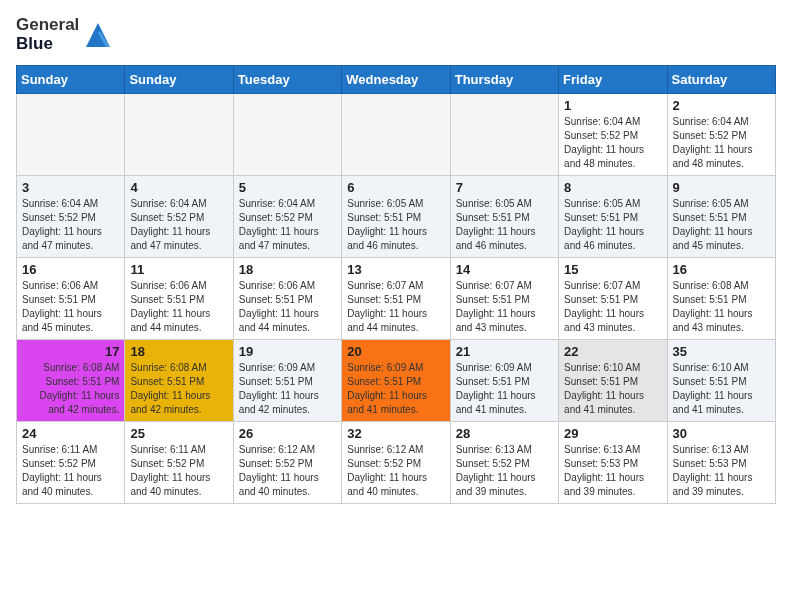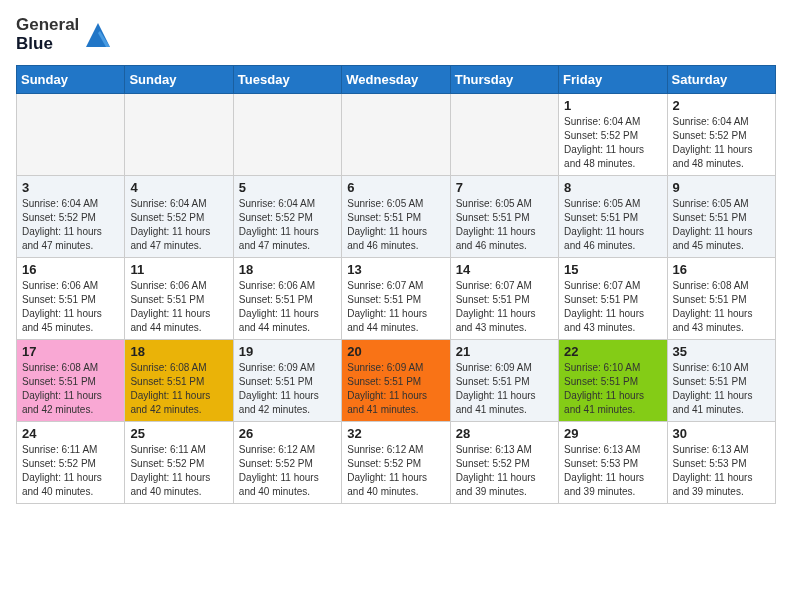--- a/index.html
+++ b/index.html
@@ -217,21 +217,21 @@
 Daylight: 11 hours and 43 minutes.</div>
         </td>
         <td>
           <span class="day-number">16</span>
           <div class="day-info" style="white-space: pre-line;">Sunrise: 6:08 AM
 Sunset: 5:51 PM
 Daylight: 11 hours and 43 minutes.</div>
         </td>
       </tr>
       <tr>
-        <td style="background: #f9a8d4;">
+        <td style="background: #d946ef; text-align: right;">
           <span class="day-number">17</span>
           <div class="day-info" style="white-space: pre-line;">Sunrise: 6:08 AM
 Sunset: 5:51 PM
 Daylight: 11 hours and 42 minutes.</div>
         </td>
         <td style="background: #eab308;">
           <span class="day-number">18</span>
           <div class="day-info" style="white-space: pre-line;">Sunrise: 6:08 AM
 Sunset: 5:51 PM
 Daylight: 11 hours and 42 minutes.</div>
@@ -247,21 +247,21 @@
           <div class="day-info" style="white-space: pre-line;">Sunrise: 6:09 AM
 Sunset: 5:51 PM
 Daylight: 11 hours and 41 minutes.</div>
         </td>
         <td style="background: rgb(240, 244, 248);">
           <span class="day-number">21</span>
           <div class="day-info" style="white-space: pre-line;">Sunrise: 6:09 AM
 Sunset: 5:51 PM
 Daylight: 11 hours and 41 minutes.</div>
         </td>
-        <td style="background: #84cc16; margin-left: 40px;">
+        <td style="background: #e5e5e5; margin-left: 40px;">
           <span class="day-number">22</span>
           <div class="day-info" style="white-space: pre-line;">Sunrise: 6:10 AM
 Sunset: 5:51 PM
 Daylight: 11 hours and 41 minutes.</div>
         </td>
         <td style="background: rgb(240, 244, 248);">
           <span class="day-number">35</span>
           <div class="day-info" style="white-space: pre-line;">Sunrise: 6:10 AM
 Sunset: 5:51 PM
 Daylight: 11 hours and 41 minutes.</div>

